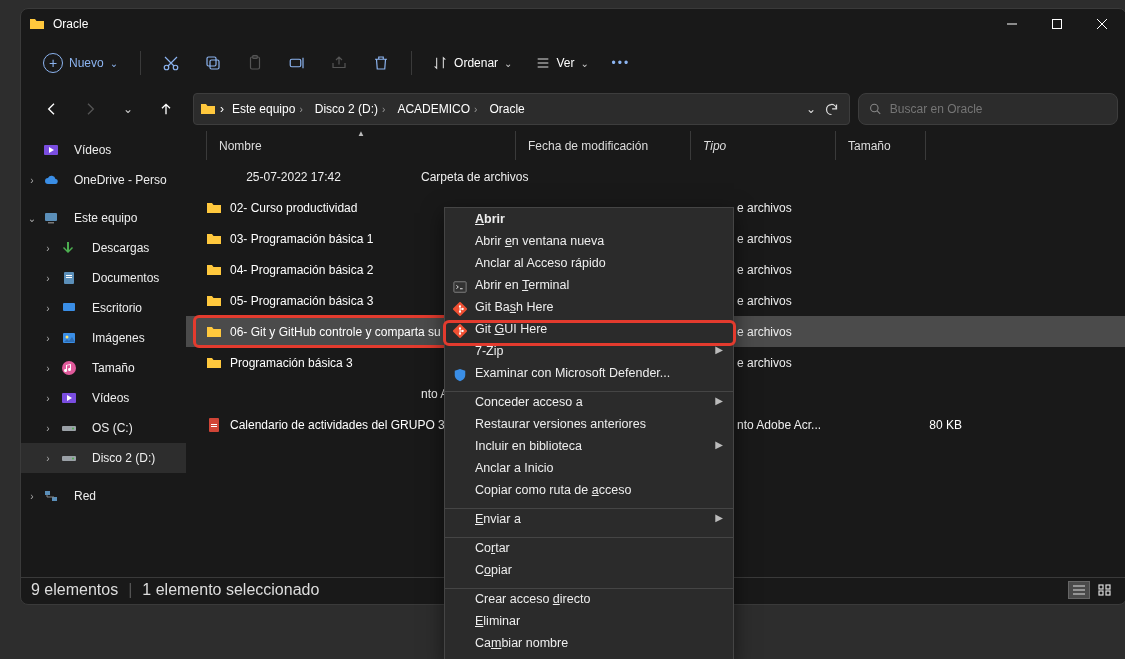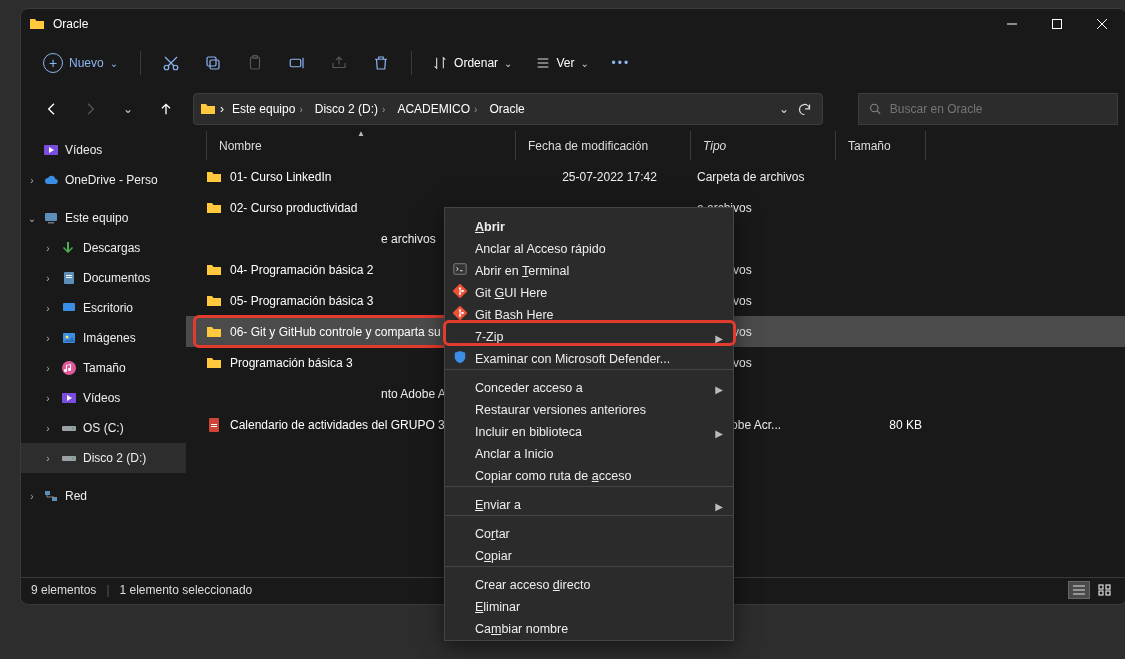--- a/index.html
+++ b/index.html
@@ -25,62 +25,62 @@
   .dots { letter-spacing: 2px; padding:0 6px;}
 
   
   .navbar { height: 44px; display: flex; align-items: center; padding: 0 8px 0 16px; gap: 8px; }
   .nav-btn { width: 30px; height: 30px; display: flex; align-items: center; justify-content: center; color: #ccc; }
   .nav-btn.dim { color: #555; }
   .addrbar { flex: 1; height: 32px; background: #2c2c2c; border: 1px solid #3d3d3d; border-radius: 4px; display: flex; align-items: center; padding: 0 6px; gap: 4px; margin-left:4px;}
   .addr-seg { display: flex; align-items: center; gap: 4px; padding: 2px 4px; }
   .addr-seg .chev { color: #999; font-size: 10px; }
   .addrbar .right-icons { margin-left:auto; display:flex; gap:8px; color:#ddd; padding-right:4px;}
-  .searchbar { width: 260px; height: 32px; background: #2c2c2c; border: 1px solid #3d3d3d; border-radius: 0; display: flex; align-items: center; padding: 0 10px; gap: 8px; color:#888;margin-left:27px;}
+  .searchbar { width: 260px; height: 32px; background: #2c2c2c; border: 1px solid #3d3d3d; border-radius: 8px; display: flex; align-items: center; padding: 0 10px; gap: 8px; color:#888;}
   .searchbar input { background:transparent; border:none; outline:none; color:#ccc; font-size:12px; width:100%;}
 
   
   .body { display: flex; height: calc(597px - 30px - 48px - 44px - 24px - 5px); }
   .sidebar { width: 165px; padding: 4px 0; overflow:hidden;}
-  .side-item { display: flex; align-items: center; gap: 6px; height: 30px; padding-left: 22px; font-size:12px; color:#eee; position:relative;}
+  .side-item { display: flex; align-items: center; gap: 15px; height: 30px; padding-left: 22px; font-size:12px; color:#eee; position:relative;}
   .side-item.indent { padding-left: 40px; }
   .side-item.sel { background: #2d2d2d; }
   .side-item .exp { position:absolute; left:4px; width:14px; text-align:center; color:#aaa; font-size:10px;}
   .side-item.indent .exp { left:20px; }
   .ico { width:16px; height:16px; display:inline-flex; align-items:center; justify-content:center; }
 
   .main { flex:1; display:flex; flex-direction:column; position:relative;}
   .cols { display:flex; height:30px; align-items:center; font-size:12px; color:#ddd; padding-left:20px; border-bottom:1px solid transparent;}
   .col-name { width:310px; border-left:1px solid #3a3a3a; border-right:1px solid #3a3a3a; padding-left:12px; display:flex; align-items:center; height:100%; position:relative;}
   .col-name .sort-up { position:absolute; left:50%; top:-2px; transform:translateX(-50%); font-size:8px; color:#bbb;}
   .col-date { width:175px; border-right:1px solid #3a3a3a; padding-left:12px; display:flex; align-items:center; height:100%;}
   .col-type { width:145px; border-right:1px solid #3a3a3a; padding-left:12px; display:flex; align-items:center; height:100%;font-style:italic;}
   .col-size { width:90px; border-right:1px solid #3a3a3a; padding-left:12px; display:flex; align-items:center; height:100%;}
   .rows { }
   .row { display:flex; height:31px; align-items:center; padding-left:20px; font-size:12px;}
   .row.sel { background:#4b4b4b; }
   .row .cell-name { width:316px; display:flex; align-items:center; gap:8px; overflow:hidden; white-space:nowrap; text-overflow:ellipsis;}
   .row .cell-date { width:175px; text-align:center; color:#eee;}
-  .row .cell-type { width:145px; color:#eee; white-space:nowrap; overflow:hidden; text-overflow:ellipsis;}
+  .row .cell-type { width:145px; color:#eee; white-space:nowrap; overflow:hidden; text-overflow:ellipsis;margin-left:40px;}
   .row .cell-size { width:90px; text-align:right; padding-right:10px;}
   .folder-ico { color:#ffc83d; }
 
-  .statusbar { height:24px; border-top:1px solid #3a3a3a; display:flex; align-items:center; padding:0 10px; gap:10px; font-size:12px; color:#ddd;}
+  .statusbar { height:24px; border-top:1px solid #3a3a3a; display:flex; align-items:center; padding:0 10px; gap:10px; font-size:16px; color:#ddd;}
   .statusbar .sep { color:#555; }
   .statusbar .views { margin-left:auto; display:flex; gap:4px; align-items:center;}
   .view-btn { width:22px; height:18px; display:flex; align-items:center; justify-content:center; border:1px solid transparent;}
   .view-btn.active { background:#4a4a4a; border:1px solid #666;}
 
   
   .hl-row { position:absolute; border:3px solid #e33b2e; border-radius:6px; pointer-events:none;}
   .hl-menu { position:absolute; border:3px solid #e33b2e; border-radius:6px; pointer-events:none; z-index:200;}
 
   
   .ctx { position:absolute; left:444px; top:207px; width:290px; background:#2b2b2b; border:1px solid #454545; box-shadow:0 6px 20px rgba(0,0,0,.5); z-index:100; padding:4px 0; font-size:12.5px;}
-  .ctx-item { height:22px; display:flex; align-items:flex-end; padding: 0 26px 0 30px; position:relative; color:#eee;}
+  .ctx-item { height:22px; display:flex; align-items:flex-start; padding: 0 26px 0 30px; position:relative; color:#eee;}
   .ctx-item .ico-slot { position:absolute; left:6px; width:18px; height:18px; display:flex; align-items:center; justify-content:center;}
   .ctx-item .sub { position:absolute; right:10px; color:#bbb; font-size:10px;}
   .ctx-sep { height:1px; background:#454545; margin:3px 0;}
   .ctx-item .u { text-decoration: underline; }
 
   
   svg { display:block; }
 </style>
 </head>
 <body>
@@ -374,46 +374,46 @@
           </div>
         <div class="col-type">
             <span>Tipo</span>
           </div>
         <div class="col-size">
             <span>Tamaño</span>
           </div>
       </div>
       <div class="rows" id="rows">
           <div class="row">
-            <div class="cell-name">
-              <span class="ico">
-                <svg width="16" height="16" viewBox="0 0 16 16">
-                  <path fill="#ffc83d" d="M1 3h5l1.5 2H15v8H1z"></path>
-                </svg>
-              </span>
-              <span>01- Curso LinkedIn</span>
-            </div>
             <div class="cell-date">25-07-2022 17:42</div>
             <div class="cell-type">Carpeta de archivos</div>
             <div class="cell-size"></div>
           </div>
           <div class="row">
             <div class="cell-name">
               <span class="ico">
                 <svg width="16" height="16" viewBox="0 0 16 16">
                   <path fill="#ffc83d" d="M1 3h5l1.5 2H15v8H1z"></path>
                 </svg>
               </span>
               <span>02- Curso productividad</span>
             </div>
             <div class="cell-date"></div>
             <div class="cell-type">e archivos</div>
             <div class="cell-size"></div>
           </div>
           <div class="row">
+            <div class="cell-name">
+              <span class="ico">
+                <svg width="16" height="16" viewBox="0 0 16 16">
+                  <path fill="#ffc83d" d="M1 3h5l1.5 2H15v8H1z"></path>
+                </svg>
+              </span>
+              <span>03- Programación básica 1</span>
+            </div>
             <div class="cell-date"></div>
             <div class="cell-type">e archivos</div>
             <div class="cell-size"></div>
           </div>
           <div class="row">
             <div class="cell-name">
               <span class="ico">
                 <svg width="16" height="16" viewBox="0 0 16 16">
                   <path fill="#ffc83d" d="M1 3h5l1.5 2H15v8H1z"></path>
                 </svg>
@@ -509,20 +509,23 @@
         </div>
     </div>
   </div>
 </div>
 
 <div class="ctx" id="ctx">
     <div class="ctx-item">
       <span><b><span class="u">A</span>brir</b></span>
     </div>
     <div class="ctx-item">
+      <span>Abrir <span class="u">e</span>n ventana nueva</span>
+    </div>
+    <div class="ctx-item">
       <span>Anclar al Acceso rápido</span>
     </div>
     <div class="ctx-item">
       <span class="ico-slot">
         <svg width="14" height="14" viewBox="0 0 16 16">
           <rect x="1" y="2" width="14" height="12" rx="1" fill="#333" stroke="#888"></rect>
           <path stroke="#fff" fill="none" d="M4 6l2 2-2 2 M8 10h3"></path>
         </svg>
       </span>
       <span>Abrir en <span class="u">T</span>erminal</span>
@@ -530,33 +533,33 @@
     <div class="ctx-item">
       <span class="ico-slot">
         <svg width="14" height="14" viewBox="0 0 16 16">
           <rect x="2" y="2" width="12" height="12" transform="rotate(45 8 8)" fill="#f05033"></rect>
           <circle cx="8" cy="5" r="1.3" fill="#fff"></circle>
           <circle cx="8" cy="11" r="1.3" fill="#fff"></circle>
           <circle cx="11" cy="8" r="1.3" fill="#fff"></circle>
           <path stroke="#fff" d="M8 5v6 M8 8h3"></path>
         </svg>
       </span>
-      <span>Git <span class="u">G</span>UI Here</span>
+      <span>Git Ba<span class="u">s</span>h Here</span>
     </div>
     <div class="ctx-item">
       <span class="ico-slot">
         <svg width="14" height="14" viewBox="0 0 16 16">
           <rect x="2" y="2" width="12" height="12" transform="rotate(45 8 8)" fill="#f05033"></rect>
           <circle cx="8" cy="5" r="1.3" fill="#fff"></circle>
           <circle cx="8" cy="11" r="1.3" fill="#fff"></circle>
           <circle cx="11" cy="8" r="1.3" fill="#fff"></circle>
           <path stroke="#fff" d="M8 5v6 M8 8h3"></path>
         </svg>
       </span>
-      <span>Git Ba<span class="u">s</span>h Here</span>
+      <span>Git <span class="u">G</span>UI Here</span>
     </div>
     <div class="ctx-item">
       <span>7-Zip</span>
       <span class="sub">▶</span>
     </div>
     <div class="ctx-item">
       <span class="ico-slot">
         <svg width="14" height="14" viewBox="0 0 16 16">
           <path fill="#3a8ee6" d="M8 1l6 2v5c0 4-3 6-6 7-3-1-6-3-6-7V3z"></path>
         </svg>

